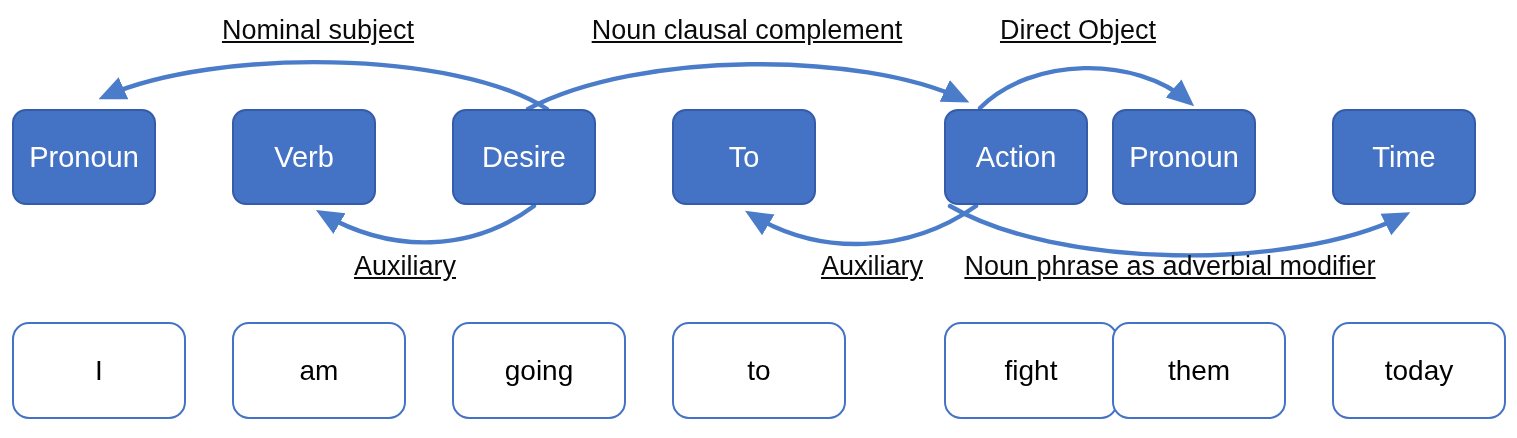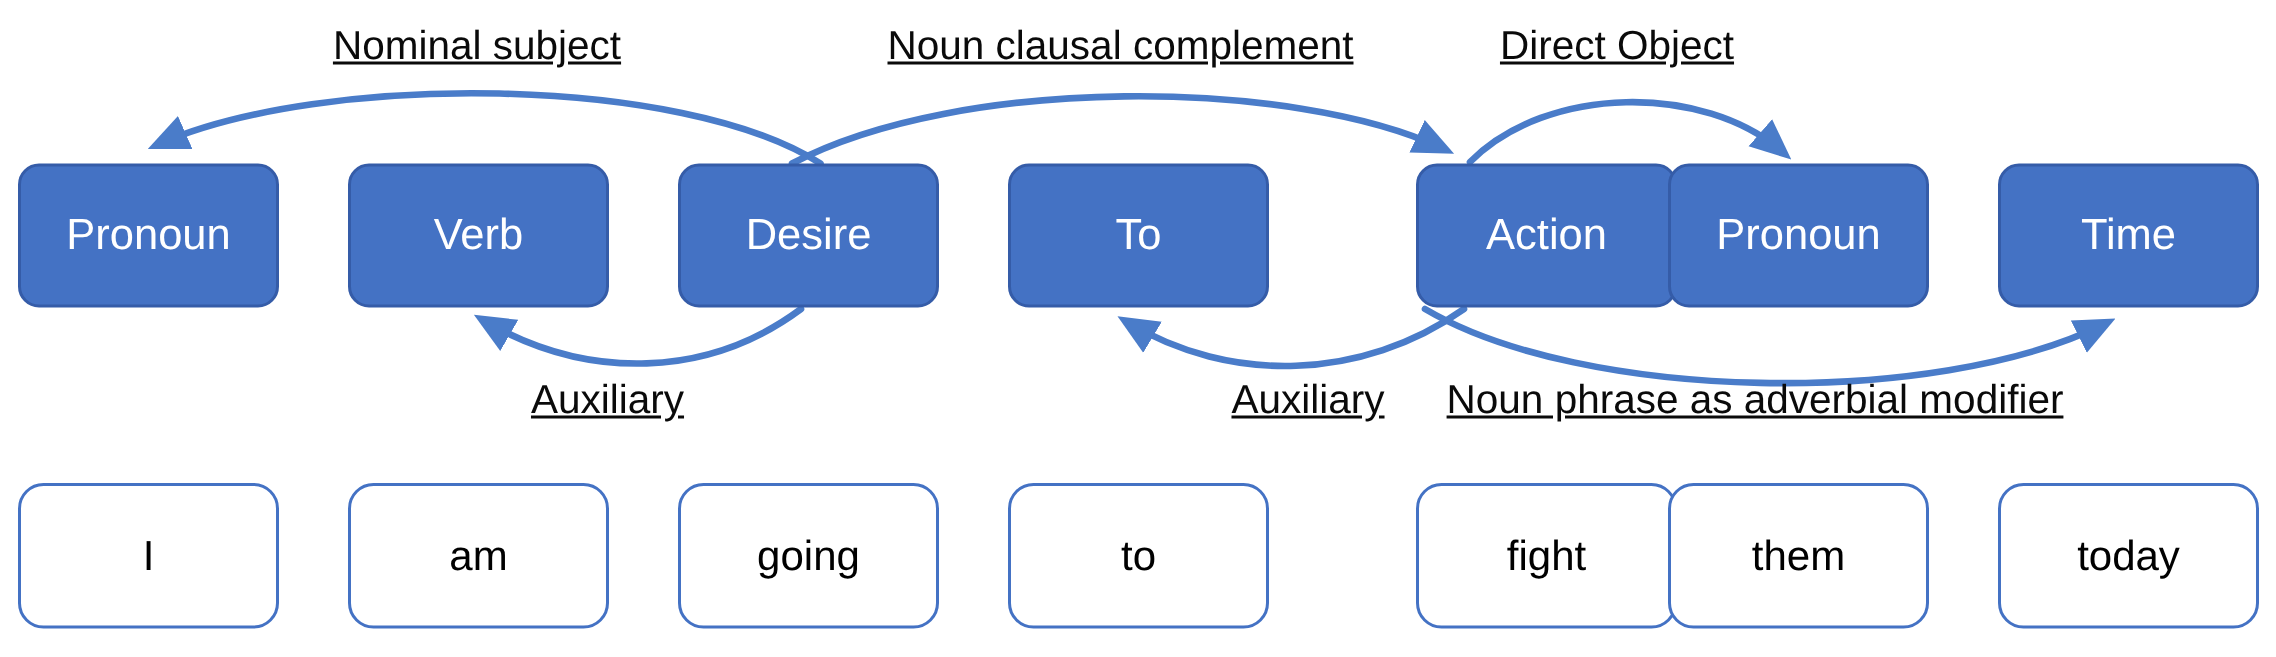--- a/index.html
+++ b/index.html
@@ -23,21 +23,21 @@
   .arcs{position:absolute;left:0;top:0;width:1517px;height:438px;}
   .arcs path.arc{
     fill:none;
     stroke:var(--arrow);
     stroke-width:4.4;
     stroke-linecap:round;
   }
   .arcs marker path{fill:var(--arrow);}
   .node{
     position:absolute;
-    top:109px;width:174px;height:96px;
+    top:109px;width:144px;height:96px;
     background:var(--node-fill);
     border:2.5px solid var(--node-border);
     border-radius:14px;
     box-sizing:border-box;
     display:flex;align-items:center;justify-content:center;
     color:var(--node-text);
     font-size:29px;
   }
   .word{
     position:absolute;

